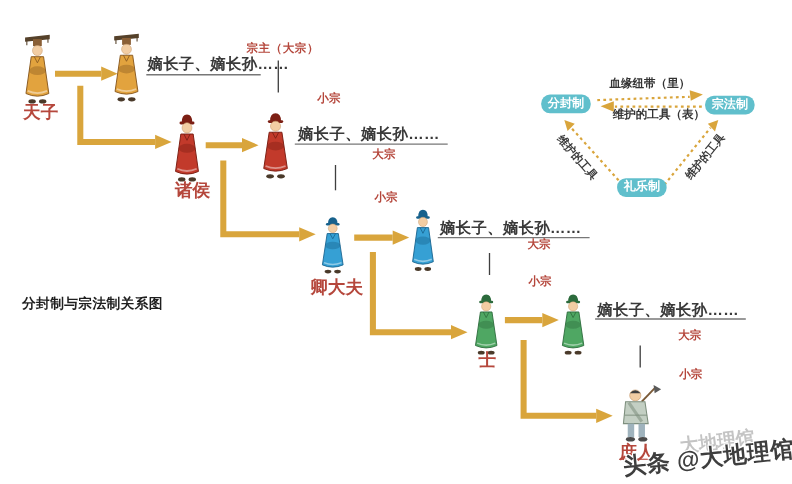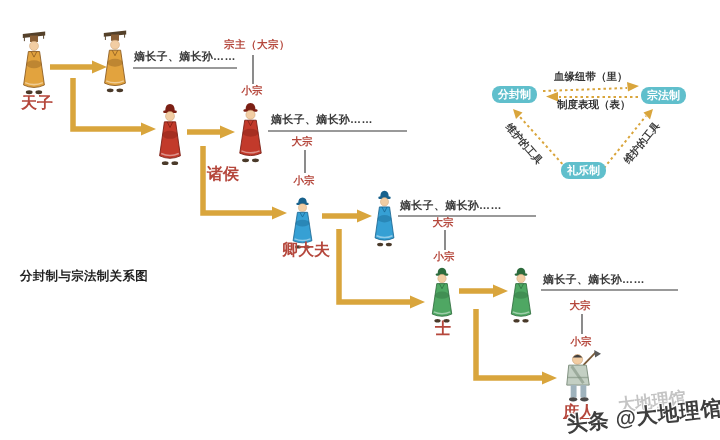--- a/index.html
+++ b/index.html
@@ -9,22 +9,22 @@
   #canvas{
     position:relative;width:720px;height:440px;background:#ffffff;
     overflow:hidden;
     font-family:"Liberation Sans","DejaVu Sans",sans-serif;
   }
   #line-wrap,#line-wrap svg{position:absolute;left:0;top:0;width:720px;height:440px;}
   .fig{position:absolute;}
   .fig svg{width:100%;height:100%;display:block;}
   .lbl{position:absolute;font-weight:bold;white-space:nowrap;line-height:1;}
   .rank{color:var(--red);font-size:16px;transform:translateX(-50%);}
-  .heir{color:var(--dark);font-size:11px;letter-spacing:0.3px;}
-  .zong{color:var(--red);font-size:10.5px;transform:translateX(-50%);}
+  .heir{color:var(--dark);font-size:14px;letter-spacing:0.3px;}
+  .zong{color:var(--red);font-size:10.5px;transform:translateX(-50%);margin-left:47px;}
   .zongzhu{color:var(--red);font-size:10.5px;letter-spacing:0.5px;}
   .title{position:absolute;left:20px;top:268px;font-size:12.5px;font-weight:bold;color:#1f1f1f;letter-spacing:0.3px;white-space:nowrap;text-align:center;}
   .badge{
     position:absolute;background:var(--teal);color:#fff;font-size:11px;font-weight:bold;
     padding:2px 6px;border-radius:8px;white-space:nowrap;line-height:1.2;
   }
   .tri-text{position:absolute;font-size:10.5px;font-weight:bold;color:#333;white-space:nowrap;line-height:1;}
   .tri-edge{position:absolute;font-size:10px;font-weight:bold;color:#3a3a3a;white-space:nowrap;line-height:1;}
   .tri-edge.left{left:524px;top:144px;transform:translate(-50%,-50%) rotate(49deg);}
   .tri-edge.right{left:642px;top:143px;transform:translate(-50%,-50%) rotate(-51deg);}
@@ -198,43 +198,43 @@
       <path d="M14 17 L32 17 L35 38 L12 38 Z" fill="#c3cfc3" stroke="#7e8f7e" stroke-width="1"></path>
       <line x1="17" y1="18" x2="29" y2="36" stroke="#7e8f7e" stroke-width="3" opacity="0.55"></line>
       <line x1="13" y1="30" x2="34" y2="30" stroke="#7e8f7e" stroke-width="1.5" opacity="0.6"></line>
       <rect x="16" y="38" width="6" height="13" fill="#9fb3bd"></rect>
       <rect x="26" y="38" width="6" height="13" fill="#9fb3bd"></rect>
       <ellipse cx="18.5" cy="53" rx="4.2" ry="2.2" fill="#4a4a4a"></ellipse>
       <ellipse cx="30" cy="53" rx="4.2" ry="2.2" fill="#4a4a4a"></ellipse>
     </svg>
       </div>
       <div class="lbl rank " style="left: 37px; top: 95px;">天子</div>
-      <div class="lbl rank " style="left: 175px; top: 166px; margin-left: 48px;">诸侯</div>
-      <div class="lbl rank " style="left: 306px; top: 242px;">卿大夫</div>
+      <div class="lbl rank " style="left: 175px; top: 166px;">诸侯</div>
+      <div class="lbl rank " style="left: 306px; top: 254px;">卿大夫</div>
       <div class="lbl rank " style="left: 443px; top: 321px;">士</div>
       <div class="lbl rank behind" style="left: 579px; top: 404px;">庶人</div>
       <div class="lbl heir" style="left: 134px; top: 51px;">嫡长子、嫡长孙……</div>
       <div class="lbl heir" style="left: 271px; top: 114px;">嫡长子、嫡长孙……</div>
       <div class="lbl heir" style="left: 400px; top: 200px;">嫡长子、嫡长孙……</div>
       <div class="lbl heir" style="left: 543px; top: 274px;">嫡长子、嫡长孙……</div>
       <div class="lbl zongzhu" style="left: 224px; top: 39px;">宗主（大宗）</div>
       <div class="lbl zong" style="left: 302px; top: 136px;">大宗</div>
       <div class="lbl zong" style="left: 443px; top: 217px;">大宗</div>
       <div class="lbl zong" style="left: 580px; top: 300px;">大宗</div>
       <div class="lbl zong" style="left: 252px; top: 85px;">小宗</div>
       <div class="lbl zong" style="left: 304px; top: 175px;">小宗</div>
       <div class="lbl zong" style="left: 444px; top: 251px;">小宗</div>
       <div class="lbl zong" style="left: 581px; top: 336px;">小宗</div>
     </div>
 
   <div class="title">分封制与宗法制关系图</div>
 
   <div>
     <div class="tri-text" style="left:554px;top:71px;">血缘纽带（里）</div>
-    <div class="tri-text" style="left:557px;top:99px;">制度表现（表）</div>
+    <div class="tri-text" style="left:557px;top:99px;">维护的工具（表）</div>
     <div class="badge" style="left:492px;top:86px;">分封制</div>
     <div class="badge" style="left:641px;top:87px;">宗法制</div>
     <div class="badge" style="left:561px;top:162px;">礼乐制</div>
     <div class="tri-edge left">维护的工具</div>
     <div class="tri-edge right">维护的工具</div>
   </div>
 
   <div class="ghost-mark">大地理馆</div>
   <div class="main-mark">头条 @大地理馆</div>
 </div>

